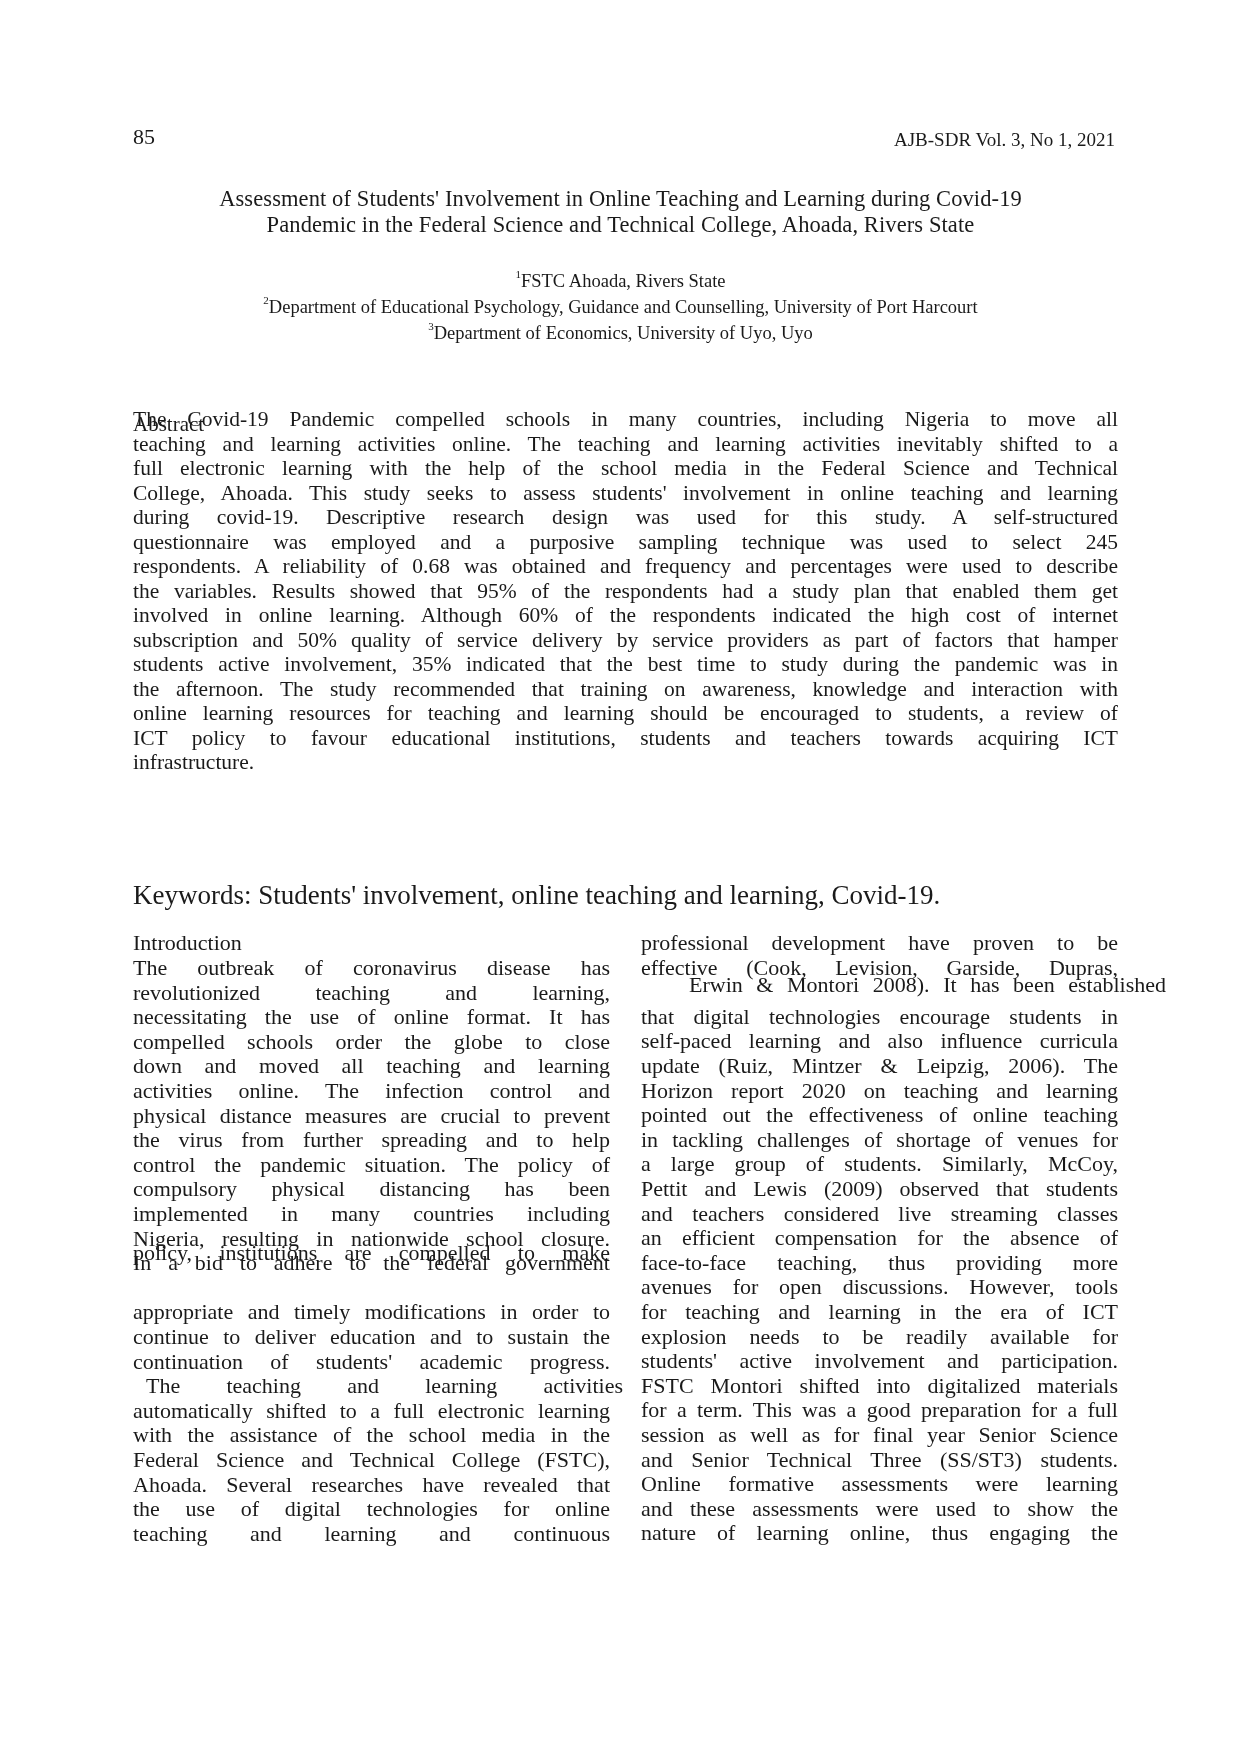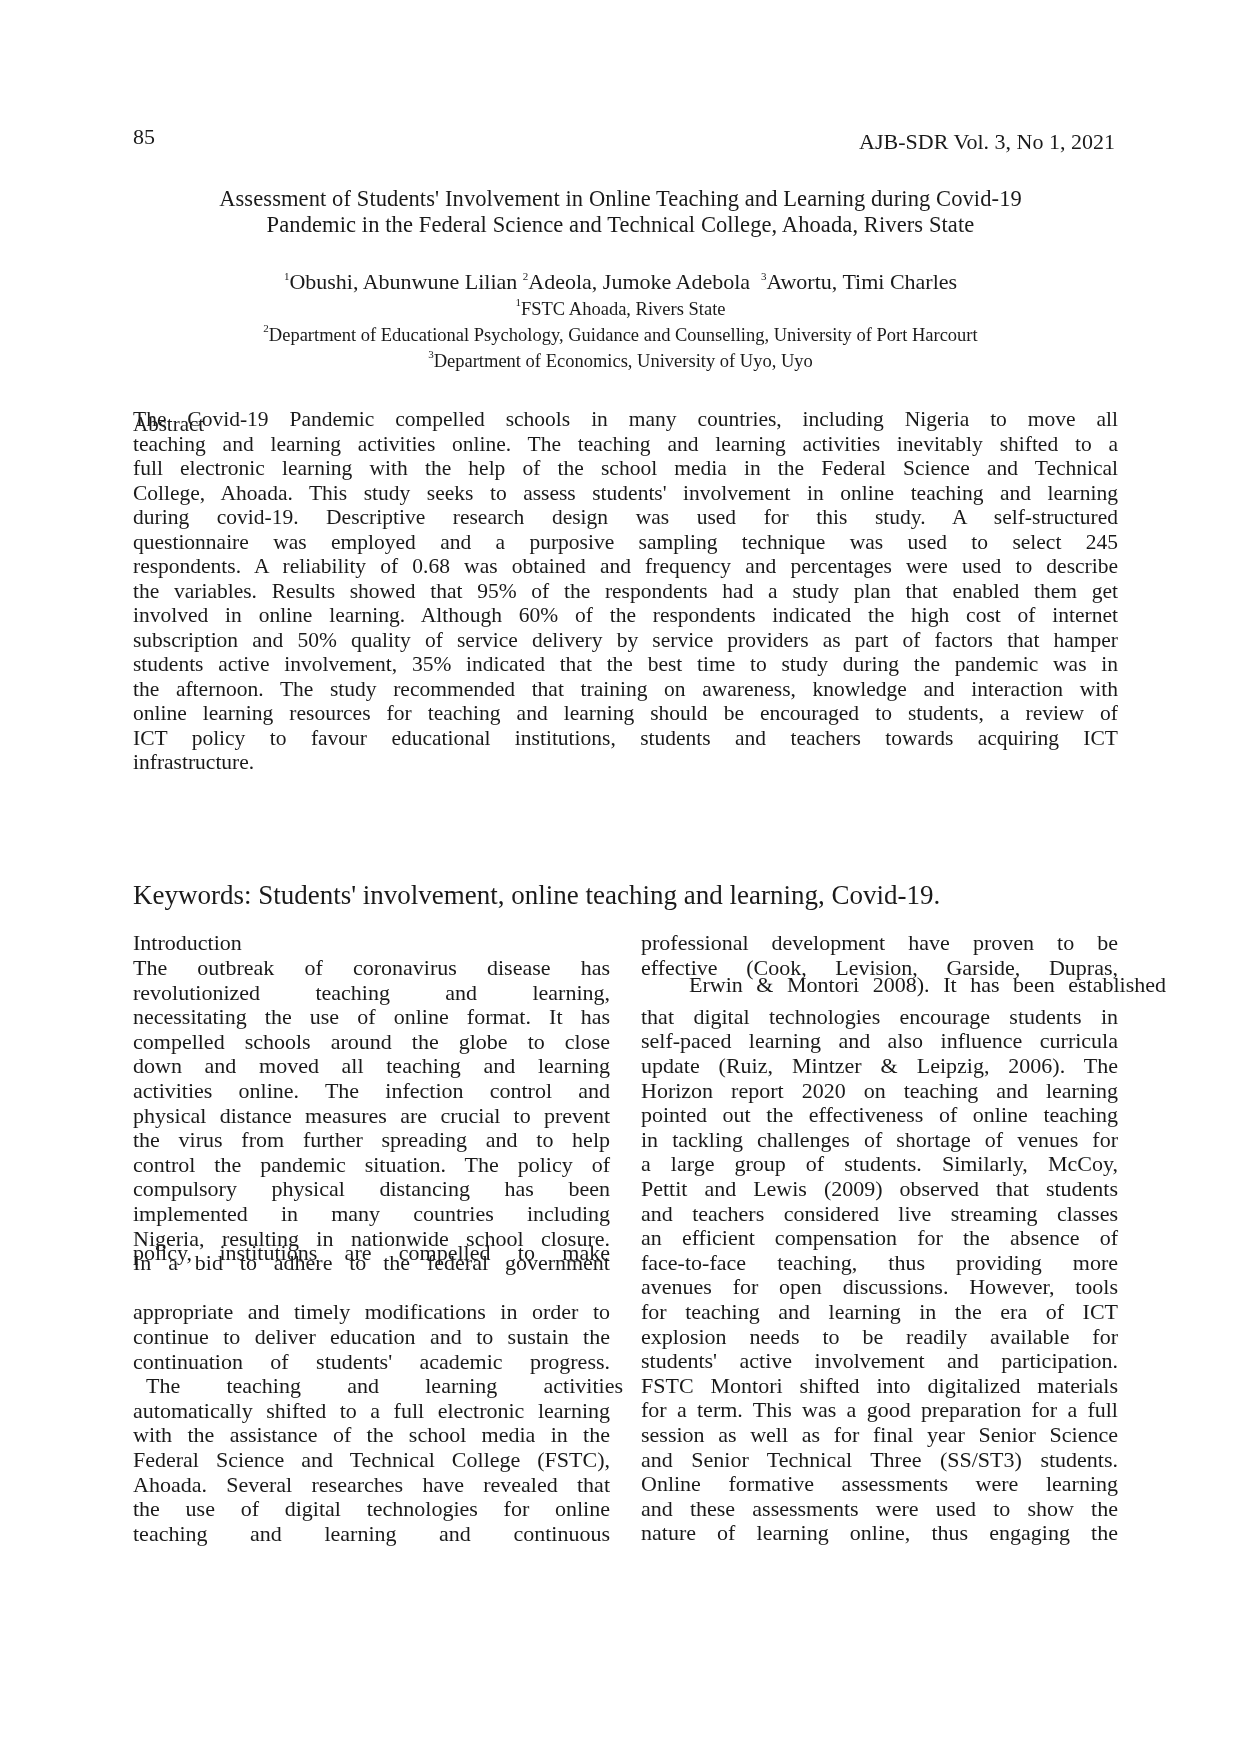--- a/index.html
+++ b/index.html
@@ -1,19 +1,19 @@
 <!DOCTYPE html>
 <html><head>
 <meta charset="utf-8">
 <style>
   html, body { margin: 0; padding: 0; background: #ffffff; }
   body { width: 1241px; height: 1754px; position: relative; overflow: hidden; color: #1a1a1a; font-family: "Liberation Serif", serif; }
   .abs { position: absolute; }
   .pagenum { left: 133px; font-size: 22px; top: 124px; }
-  .journal { right: 126px; font-size: 22px; top: 129px; }
+  .journal { right: 126px; font-size: 19px; top: 129px; }
   .title { left: 100px; width: 1041px; text-align: center; font-size: 22.5px; line-height: 26px; top: 186px; letter-spacing: 0.1px; }
   .authors { left: 100px; width: 1041px; text-align: center; top: 268px; }
   .authors .names { font-size: 22px; line-height: 28px; }
   .authors .aff { font-size: 18.5px; line-height: 26px; }
   sup { font-size: 11px; vertical-align: 9px; line-height: 0; }
   .abstract-head { left: 133px; top: 412px; font-size: 21px; }
   .jline { left: 133px; width: 985px; font-size: 21.5px; height: 28px; white-space: nowrap; text-align: justify; text-align-last: justify; }
   .lline { left: 133px; width: 985px; font-size: 27px; height: 28px; white-space: nowrap; }
   .col { font-size: 22px; height: 28px; white-space: nowrap; text-align: justify; text-align-last: justify; }
   .colL { left: 133px; width: 477px; }
@@ -25,25 +25,20 @@
 
 <div class="abs pagenum">85</div>
 <div class="abs journal">AJB-SDR Vol. 3, No 1, 2021</div>
 
 <div class="abs title">
   <div>Assessment of Students' Involvement in Online Teaching and Learning during Covid-19</div>
   <div>Pandemic in the Federal Science and Technical College, Ahoada, Rivers State</div>
 </div>
 
 <div class="abs authors">
-  <div class="names">
-    <sup>1</sup><span>Obushi, Abunwune Lilian</span>
-    <sup>2</sup><span>Adeola, Jumoke Adebola</span>
-    &nbsp;<sup>3</sup><span>Awortu, Timi Charles</span>
-  </div>
   <div class="aff"><sup>1</sup><span>FSTC Ahoada, Rivers State</span></div>
   <div class="aff"><sup>2</sup><span>Department of Educational Psychology, Guidance and Counselling, University of Port Harcourt</span></div>
   <div class="aff"><sup>3</sup><span>Department of Economics, University of Uyo, Uyo</span></div>
 </div>
 
 <div class="abs abstract-head">Abstract</div>
 
 <div id="abstract-lines">
     <div class="abs jline" style="top: 407px;">The Covid-19 Pandemic compelled schools in many countries, including Nigeria to move all</div>
     <div class="abs jline" style="top: 431.5px;">teaching and learning activities online. The teaching and learning activities inevitably shifted to a</div>
@@ -61,21 +56,21 @@
     <div class="abs jline" style="top: 725.5px;">ICT policy to favour educational institutions, students and teachers towards acquiring ICT</div>
     <div class="abs jline" style="top: 750px; text-align-last: left;">infrastructure.</div>
   </div>
 <div class="abs lline" id="keywords" style="top:880px;">Keywords: Students' involvement, online teaching and learning, Covid-19.</div>
 
 <div class="abs heading">Introduction</div>
 <div id="intro-left">
     <div class="abs col colL" style="top: 955px;">The outbreak of coronavirus disease has</div>
     <div class="abs col colL" style="top: 979.6px;">revolutionized teaching and learning,</div>
     <div class="abs col colL" style="top: 1004.2px;">necessitating the use of online format. It has</div>
-    <div class="abs col colL" style="top: 1028.8px;">compelled schools around the globe to close</div>
+    <div class="abs col colL" style="top: 1028.8px;">compelled schools order the globe to close</div>
     <div class="abs col colL" style="top: 1053.4px;">down and moved all teaching and learning</div>
     <div class="abs col colL" style="top: 1078px;">activities online. The infection control and</div>
     <div class="abs col colL" style="top: 1102.6px;">physical distance measures are crucial to prevent</div>
     <div class="abs col colL" style="top: 1127.2px;">the virus from further spreading and to help</div>
     <div class="abs col colL" style="top: 1151.8px;">control the pandemic situation. The policy of</div>
     <div class="abs col colL" style="top: 1176.4px;">compulsory physical distancing has been</div>
     <div class="abs col colL" style="top: 1201px;">implemented in many countries including</div>
     <div class="abs col colL" style="top: 1225.6px;">Nigeria, resulting in nationwide school closure.</div>
     <div class="abs col colL" style="top: 1250.2px;">In a bid to adhere to the federal government</div>
     <div class="abs col colL" style="top: 1240px;">policy, institutions are compelled to make</div>

